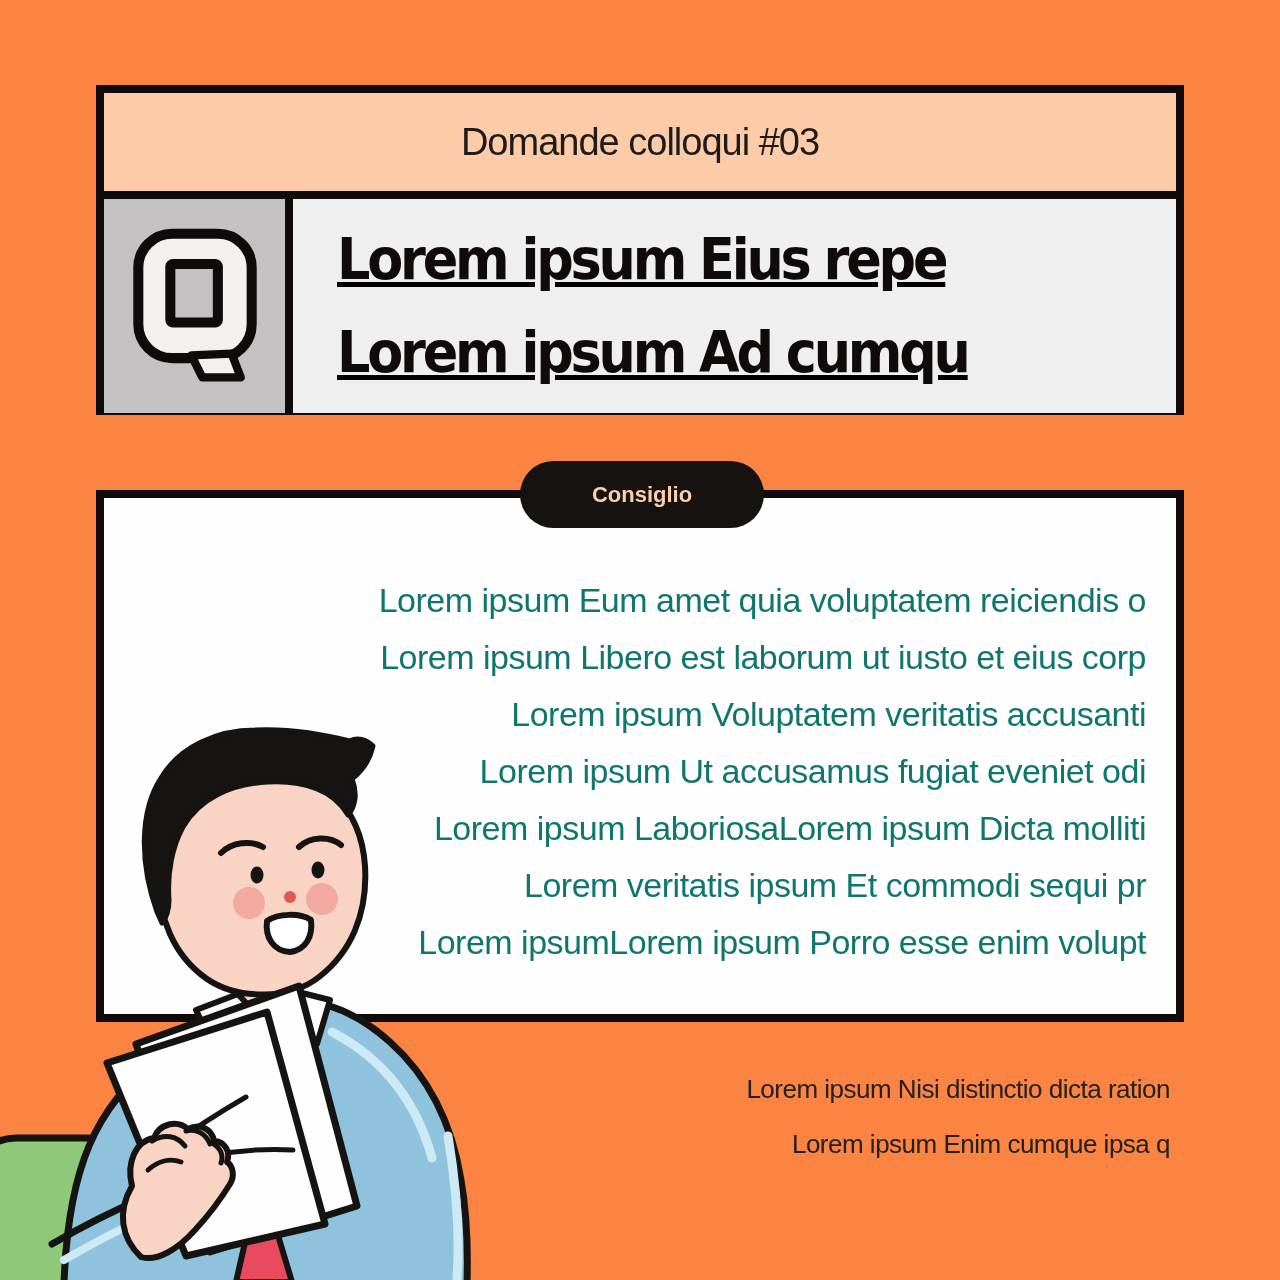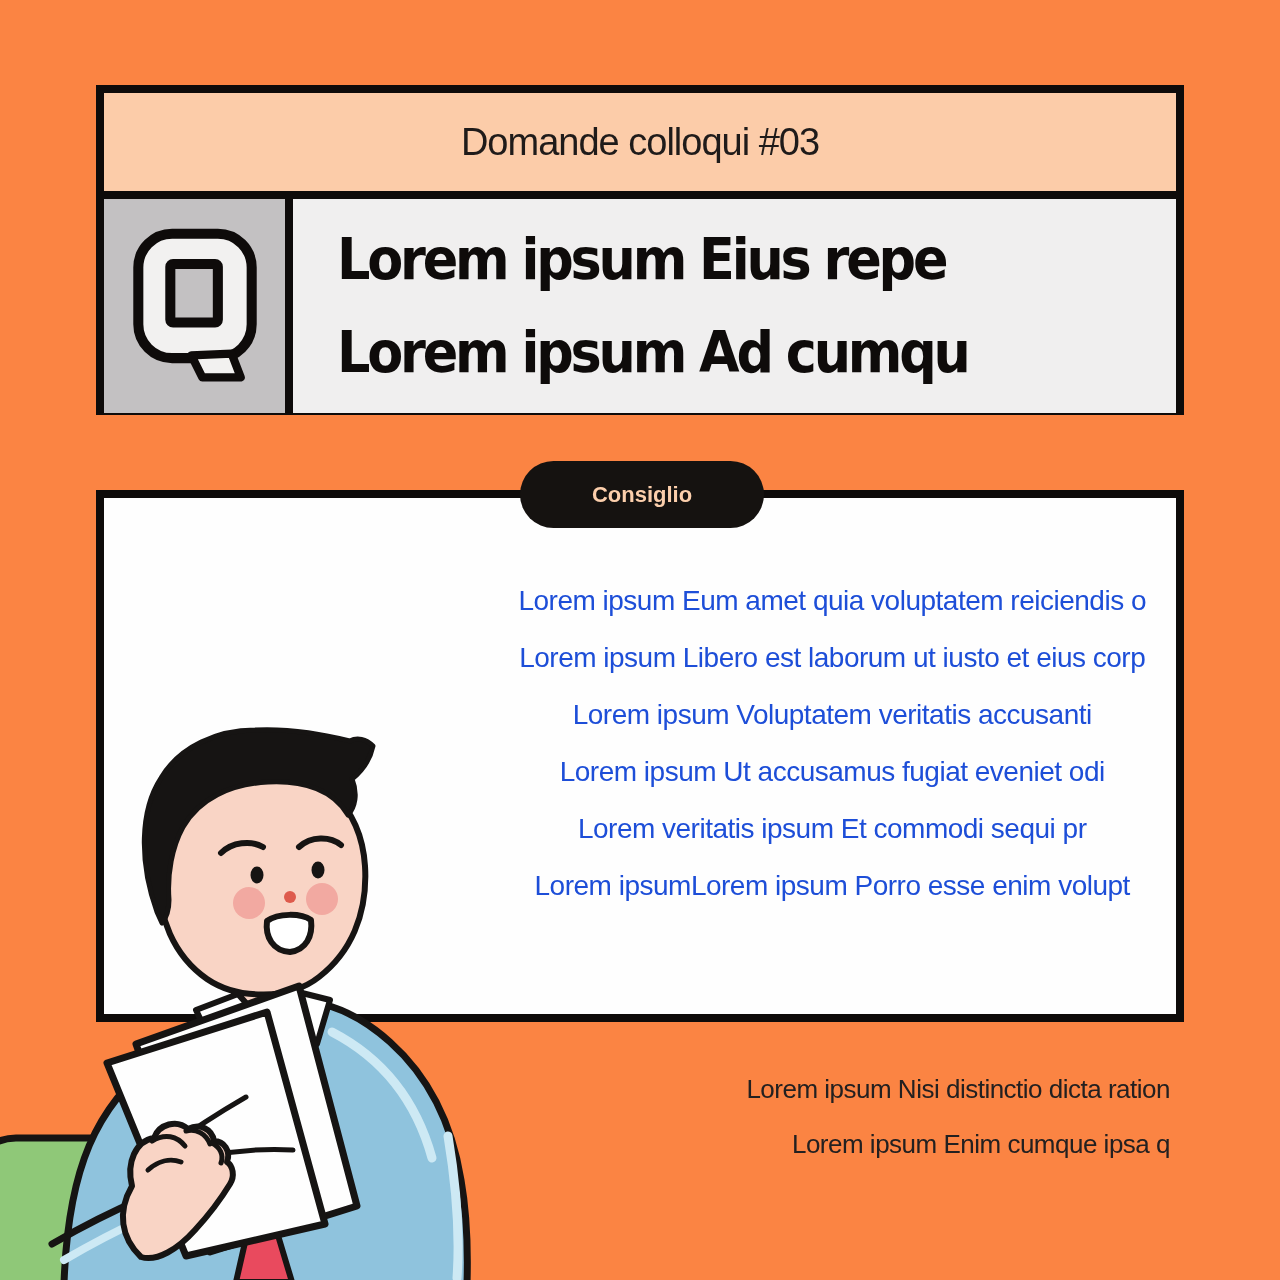--- a/index.html
+++ b/index.html
@@ -6,40 +6,40 @@
   html,body { width:1280px; height:1280px; }
   body { font-family:"Liberation Sans", sans-serif; position:relative; overflow:hidden; background:#FB8443; }
   .canvas { position:absolute; inset:0; width:1280px; height:1280px; }
 
   
   .q-card { position:absolute; left:96px; top:85px; width:1088px; height:330px;
             border:8px solid #0E0B0A; background:#F0EFEF; }
   .q-header { height:106px; background:#FCCCA9; border-bottom:8px solid #0E0B0A;
               display:flex; align-items:center; justify-content:center;
               font-size:38px; color:#1F1B1A; letter-spacing:-1px; }
-  .q-row { display:flex; height:214px; }
+  .q-row { display:flex; height:214px;text-decoration:underline; }
   .q-iconbox { width:189px; background:#C3C1C2; border-right:8px solid #0E0B0A;
                display:flex; align-items:center; justify-content:center; }
   .q-titlebox { flex:1; background:#F0EFEF; display:flex; flex-direction:column;
                 justify-content:center; padding-left:44px; }
   .q-title { font-family:"DejaVu Sans", sans-serif; font-weight:bold; font-size:57px;
              line-height:93px; color:#0E0B0A; letter-spacing:-3.5px;
              transform:scaleX(0.92); transform-origin:left center; white-space:nowrap; }
 
   
   .badge { position:absolute; left:520px; top:461px; width:244px; height:67px;
            background:#151210; border-radius:34px; z-index:6;
            display:flex; align-items:center; justify-content:center;
            color:#FCCFAC; font-size:22px; font-weight:bold; letter-spacing:0px; }
 
   
   .tip-card { position:absolute; left:96px; top:490px; width:1088px; height:532px;
               border:8px solid #0E0B0A; background:#FEFEFE; z-index:1; }
-  .tip-lines { position:absolute; top:74px; right:30px; text-align:center;
-               font-size:28px; line-height:57px; color:#1d4ed8; letter-spacing:-0.5px; }
+  .tip-lines { position:absolute; top:74px; right:30px; text-align:right;
+               font-size:34px; line-height:57px; color:#0f766e; letter-spacing:-0.5px; }
 
   
   .footer-lines { position:absolute; top:1062px; right:110px; text-align:right;
                   font-size:26px; line-height:55px; color:#232020; letter-spacing:-0.5px; z-index:0;margin-left:16px; }
 
   
   .person { position:absolute; left:0; top:700px; width:500px; height:580px; z-index:5; }
 </style>
 </head>
 <body>
@@ -68,20 +68,21 @@
   <div class="badge">
     <span>Consiglio</span>
   </div>
 
   <div class="tip-card">
     <div class="tip-lines">
       <div>Lorem ipsum Eum amet quia voluptatem reiciendis o</div>
       <div>Lorem ipsum Libero est laborum ut iusto et eius corp</div>
       <div>Lorem ipsum Voluptatem veritatis accusanti</div>
       <div>Lorem ipsum Ut accusamus fugiat eveniet odi</div>
+      <div>Lorem ipsum LaboriosaLorem ipsum Dicta molliti</div>
       <div>Lorem veritatis ipsum Et commodi sequi pr</div>
       <div>Lorem ipsumLorem ipsum Porro esse enim volupt</div>
     </div>
   </div>
 
   <div class="footer-lines">
     <div>Lorem ipsum Nisi distinctio dicta ration</div>
     <div>Lorem ipsum Enim cumque ipsa q</div>
   </div>
 

